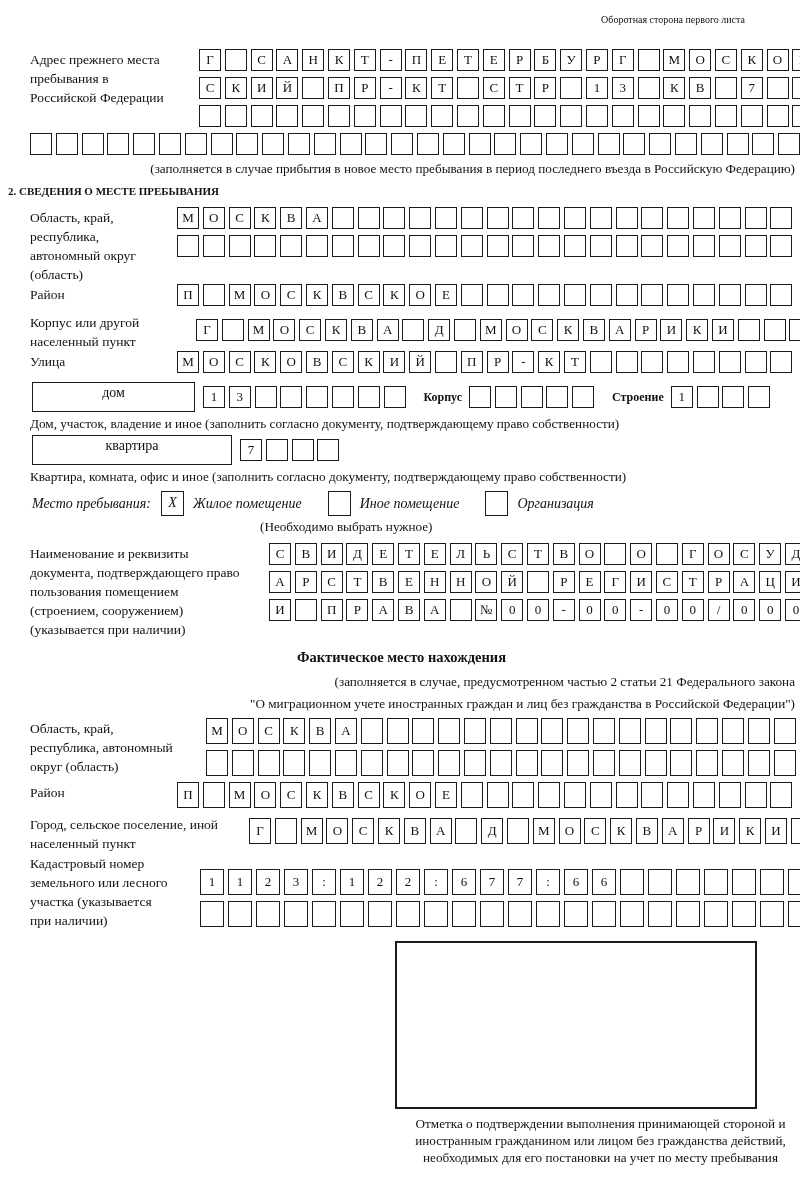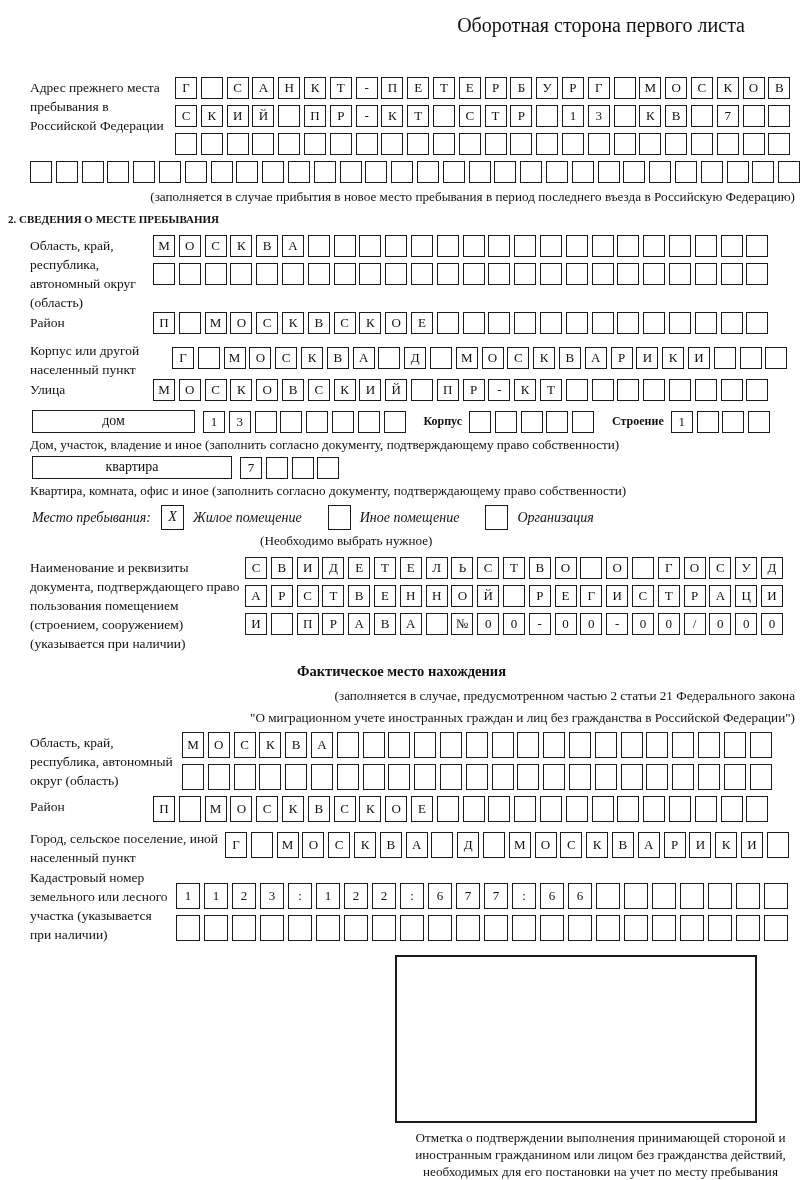--- a/index.html
+++ b/index.html
@@ -1,49 +1,49 @@
 <!DOCTYPE html>
 <html><head>
 <meta charset="utf-8">
 <style>
   html,body{margin:0;padding:0;}
   body{
     width:800px;height:1180px;overflow:hidden;background:#ffffff;
     font-family:"Liberation Serif","DejaVu Serif",serif;color:#111;
   }
   .page{padding:14px 5px 0 30px;box-sizing:border-box;width:800px;}
-  .header-note{text-align:right;font-size:20px;padding-right:50px;margin-bottom:40px;}
+  .header-note{text-align:right;font-size:10px;padding-right:50px;margin-bottom:24px;}
 
   
   .cellrow{white-space:nowrap;height:22px;margin-bottom:6px;line-height:0;}
   .cell{
     display:inline-block;box-sizing:border-box;width:22px;height:22px;
     border:1.6px solid #1b1b1b;margin-right:3.8px;text-align:center;
     font-size:13px;line-height:19px;vertical-align:top;background:#fff;
   }
   .cellrow.tall{height:26px;}
   .cellrow.tall .cell{height:26px;line-height:23px;}
   .cellrow.big{height:26px;}
   .cellrow.big .cell{width:24px;height:26px;line-height:23px;margin-right:4px;}
   .cellrow.inline{display:inline-block;vertical-align:middle;margin-bottom:0;}
 
-  .field{display:flex;align-items:flex-start;}
+  .field{display:flex;align-items:flex-start;gap:24px;}
   .flabel{font-size:13.5px;line-height:19px;flex:0 0 auto;padding-top:1px;}
   .w145{width:145px;} .w123{width:123px;} .w142{width:142px;}
   .w152{width:152px;} .w195{width:195px;} .w146{width:146px;} .w215{width:215px;}
   .rows{flex:1 1 auto;text-decoration:underline;}
 
   .caption{font-size:13.2px;line-height:16px;}
   .caption.center{text-align:right;margin:2px 0 6px -22px;}
   .heading{font-weight:bold;font-size:11px;text-align:left;margin:8px 0 10px -22px;}
   .subheading{font-weight:bold;font-size:14.5px;text-align:center;margin:10px 0 8px -22px;}
 
   .house-row{display:flex;align-items:center;margin:3px 0 4px 2px;}
   .wide-box{
-    box-sizing:border-box;border:1.9px solid #1b1b1b;height:23px;
+    box-sizing:border-box;border:1.9px solid #1b1b1b;height:30px;
     text-align:center;font-size:14px;line-height:20px;margin-right:8px;flex:0 0 auto;
   }
   .dom-box{width:163px;}
   .kv-box{width:200px;}
   .inline-label{font-size:12px;margin:0 7px 0 14px;font-weight:bold;}
 
   .stay-row{display:flex;align-items:center;margin:6px 0 2px 2px;font-style:italic;}
   .stay-label{font-size:14px;margin-right:10px;}
   .checkbox{
     box-sizing:border-box;display:inline-block;width:23px;height:25px;

